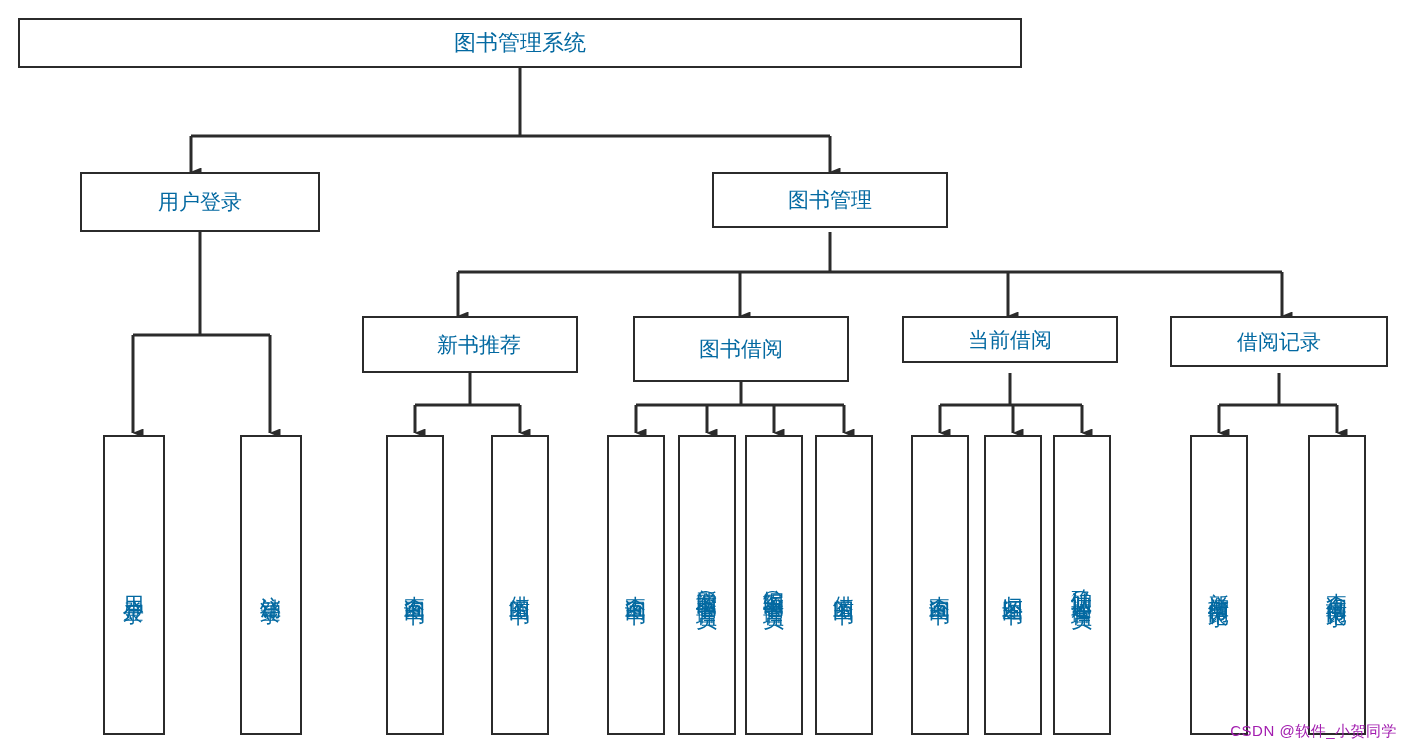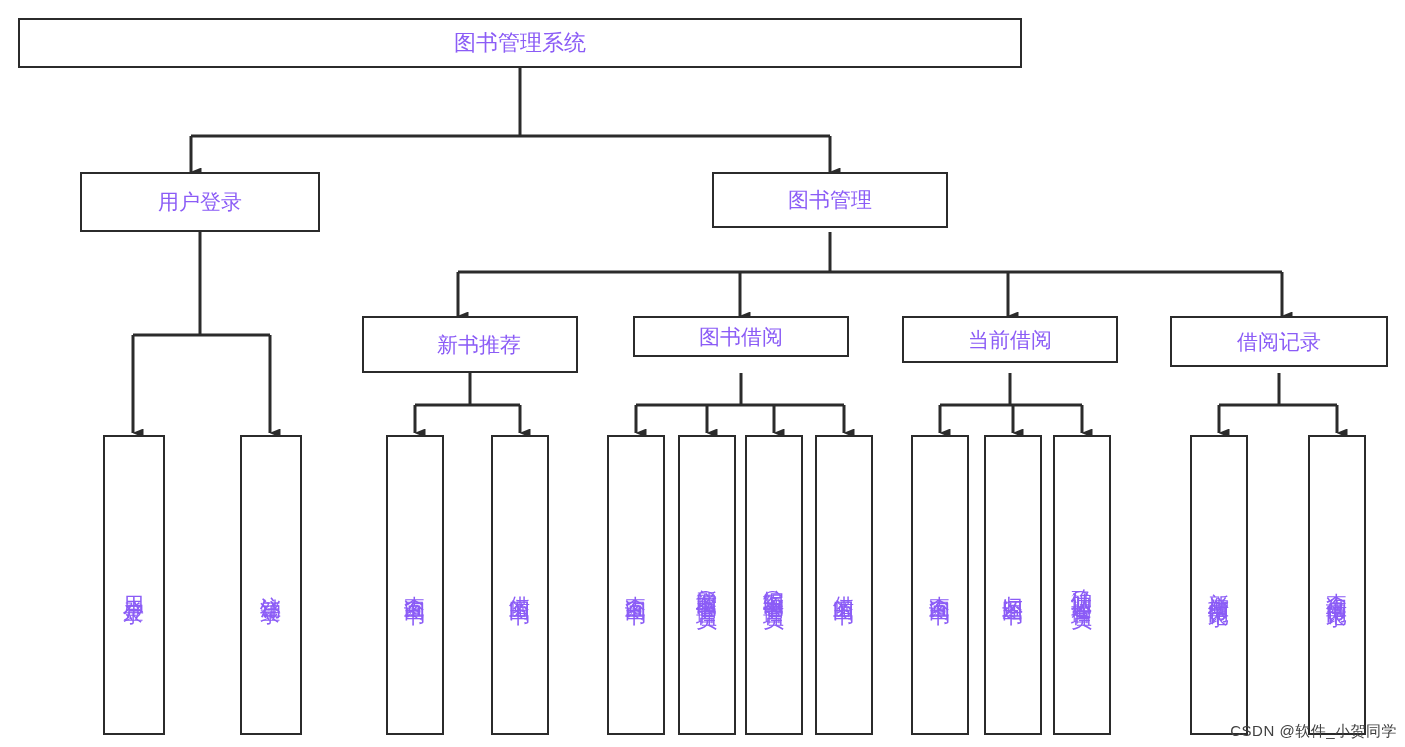--- a/index.html
+++ b/index.html
@@ -2,27 +2,27 @@
 <html><head>
 <meta charset="utf-8">
 <title>图书管理系统 结构图</title>
 <style>
   html,body{margin:0;padding:0;background:#ffffff;}
   body{font-family:"Liberation Sans","DejaVu Sans",sans-serif;}
   #canvas{position:relative;width:1405px;height:747px;background:#ffffff;overflow:hidden;}
   svg.wires{position:absolute;left:0;top:0;width:1405px;height:747px;}
   .node{position:absolute;box-sizing:border-box;background:#ffffff;border:2px solid #2b2b2b;
         display:flex;align-items:center;justify-content:center;}
-  .node .lbl{color:#8b5cf6;line-height:1.02;text-align:center;white-space:pre;}
+  .node .lbl{color:#0369a1;line-height:1.02;text-align:center;white-space:pre;}
   .node.horiz .lbl{font-size:21px;}
   .node.root .lbl{font-size:22px;}
   .node.vert{align-items:center;justify-content:center;}
   .node.vert .lbl{writing-mode:vertical-rl;text-orientation:upright;font-size:21px;
                   letter-spacing:3px;line-height:1;}
-  .watermark{position:absolute;right:8px;bottom:6px;color:#404040;font-size:15px;
+  .watermark{position:absolute;right:8px;bottom:6px;color:#a21caf;font-size:15px;
              letter-spacing:.5px;user-select:none;text-align:center;}
 </style>
 </head>
 <body>
 
 <div id="canvas">
 
   <svg class="wires" viewBox="0 0 1405 747" preserveAspectRatio="none" aria-hidden="true">
     <defs>
       <marker id="arrowhead" markerWidth="9" markerHeight="11" refX="4.5" refY="10.5" orient="auto" markerUnits="userSpaceOnUse">
@@ -72,21 +72,21 @@
       </div>
       <div class="node horiz" style="left: 80px; top: 172px; width: 240px; height: 60px;">
         <span class="lbl">用户登录</span>
       </div>
       <div class="node horiz" style="left: 712px; top: 172px; width: 236px; height: 56px;">
         <span class="lbl">图书管理</span>
       </div>
       <div class="node horiz" style="left: 362px; top: 316px; width: 216px; height: 57px; padding-left: 18px;">
         <span class="lbl">新书推荐</span>
       </div>
-      <div class="node horiz" style="left: 633px; top: 316px; width: 216px; height: 41px;">
+      <div class="node horiz" style="left: 633px; top: 316px; width: 216px; height: 66px;">
         <span class="lbl">图书借阅</span>
       </div>
       <div class="node horiz" style="left: 902px; top: 316px; width: 216px; height: 47px;">
         <span class="lbl">当前借阅</span>
       </div>
       <div class="node horiz" style="left: 1170px; top: 316px; width: 218px; height: 51px;">
         <span class="lbl">借阅记录</span>
       </div>
       <div class="node vert" style="left: 103px; top: 435px; width: 62px; height: 300px;">
         <span class="lbl">用户登录</span>

